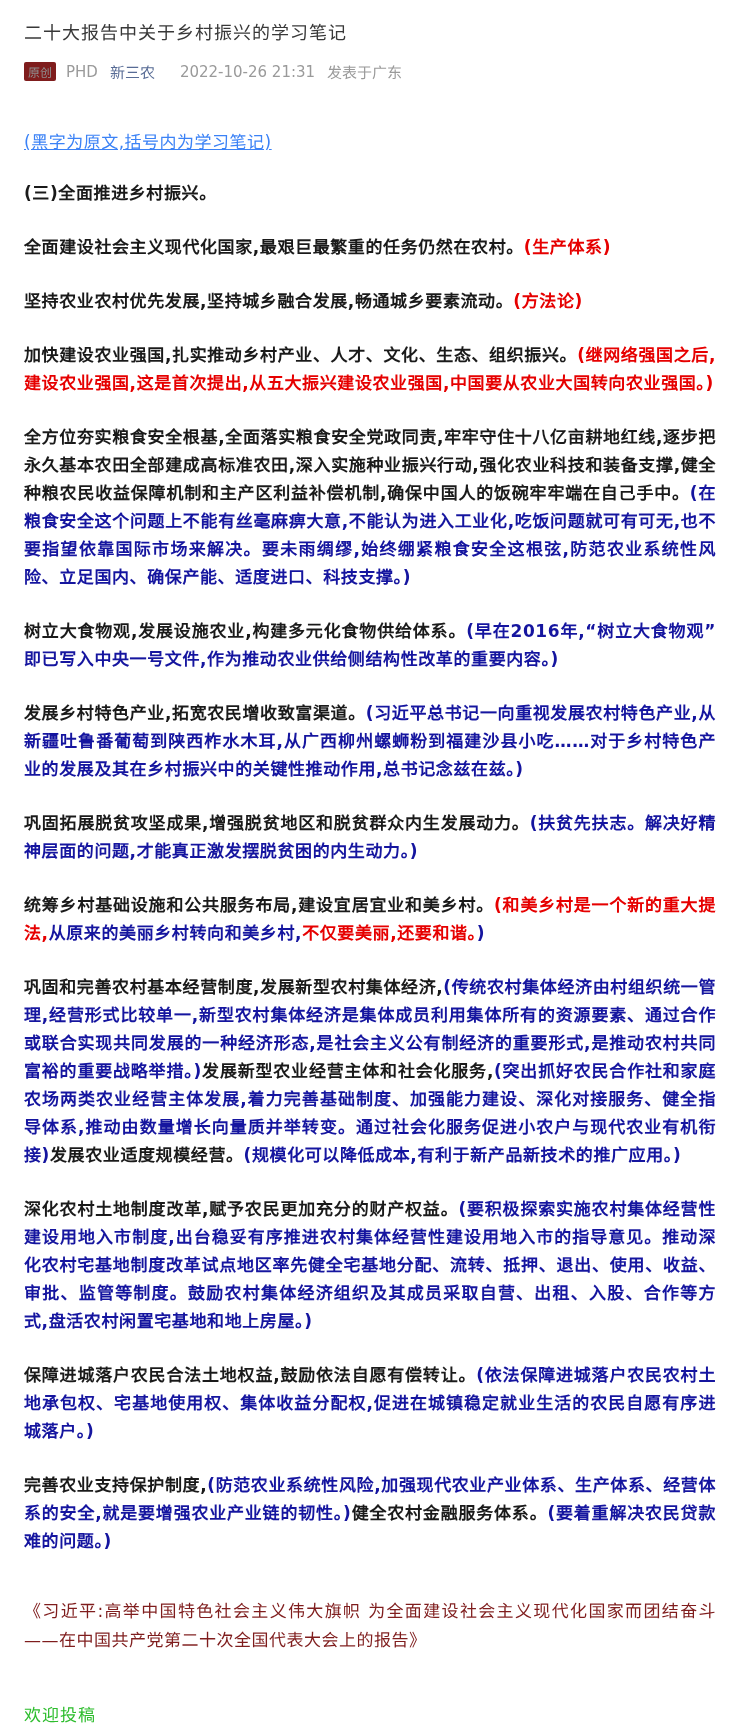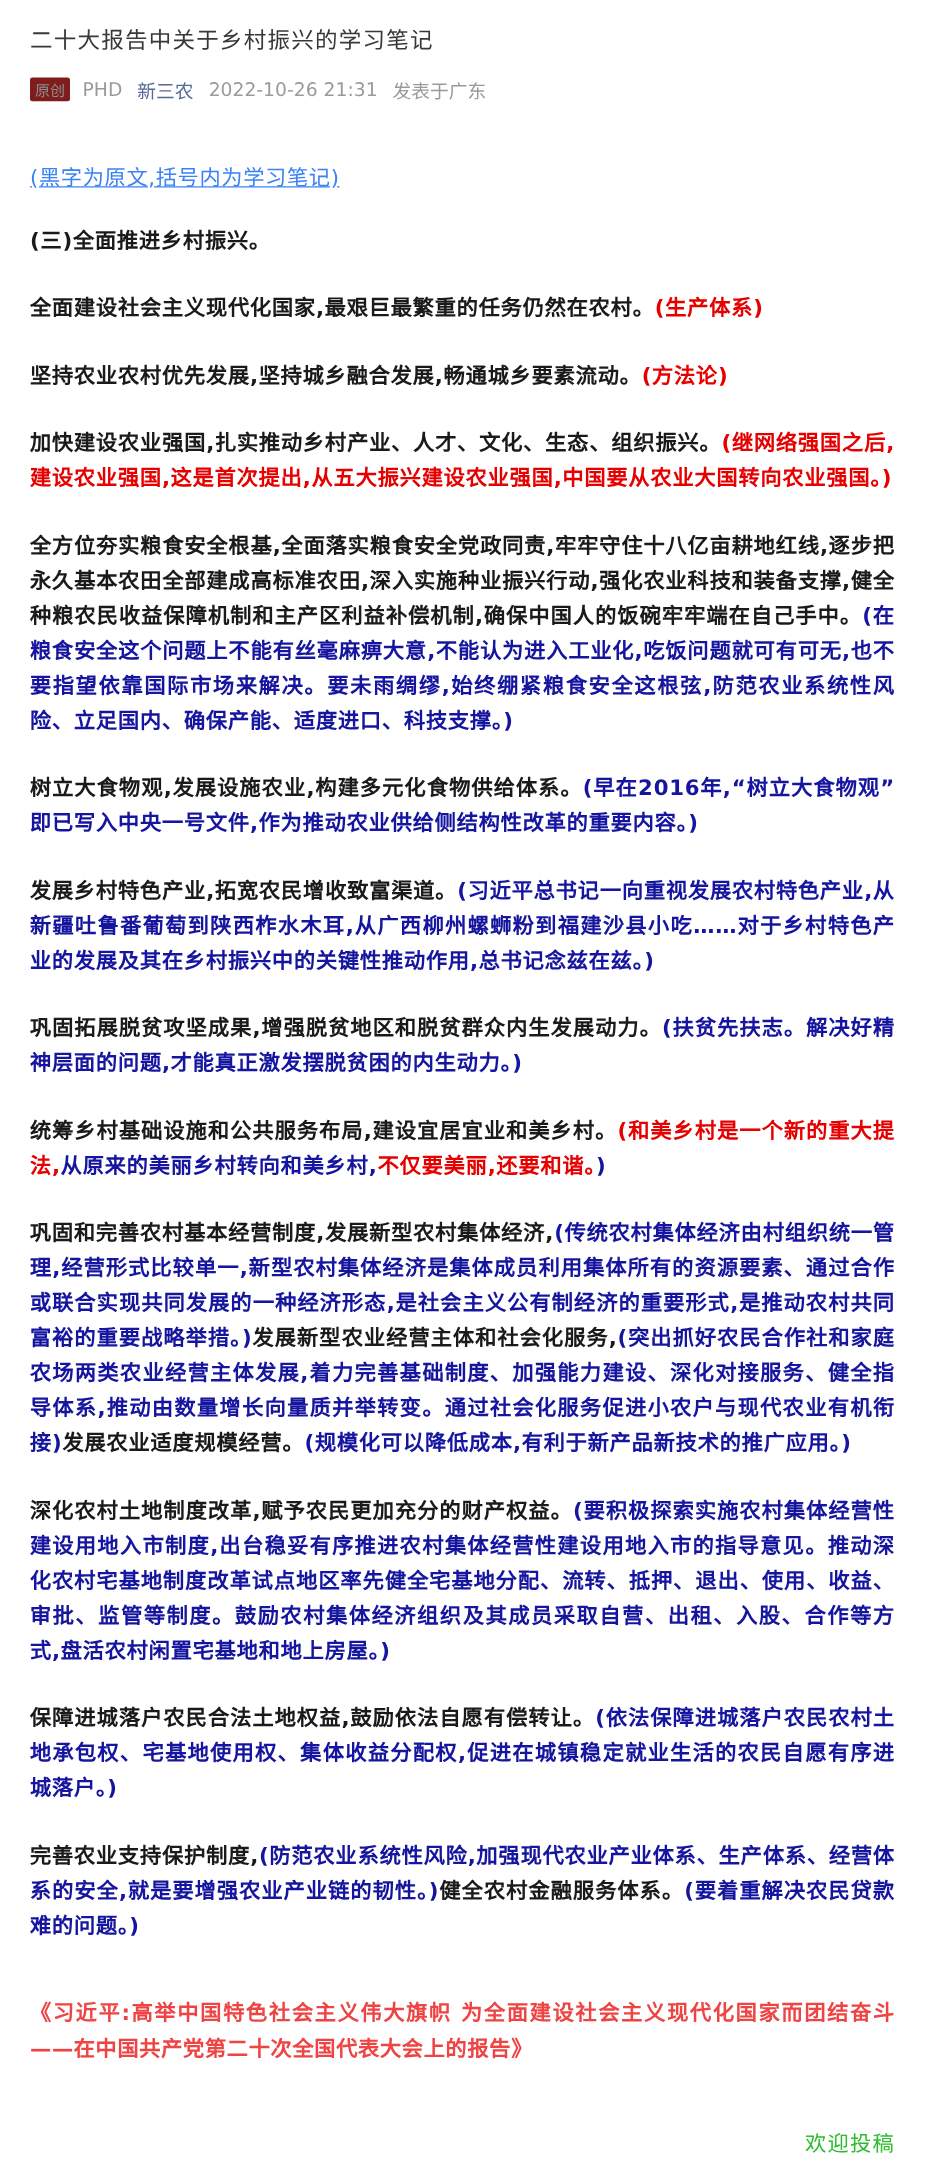--- a/index.html
+++ b/index.html
@@ -41,21 +41,21 @@
     color:#8f8f8f;
     background:#7f1d1d;
     border-radius:2px;
     padding:1px 4px;
     margin-right:10px;
   }
   .byline .author{margin-right:12px;}
   .byline .account{
     color:var(--c-link);
     font-weight:500;
-    margin-right:12px;
+    margin-right:25px;
     cursor:pointer;
   }
   .byline .datetime{margin-right:12px;}
   .note{
     text-align:left;
     font-size:17px;
     font-weight:400;
     color:#3b82f6;
     margin:46px 0 10px 0;
     letter-spacing:0.5px;
@@ -67,29 +67,29 @@
     line-height:28px;
     letter-spacing:0.6px;
     text-align:justify;
     margin:26px 0 0 0;
   }
   .seg-black{color:var(--c-black);}
   .seg-red{color:var(--c-red);}
   .seg-blue{color:var(--c-blue);}
   .citation{
     font-size:17px;
-    font-weight:700;
-    color:#ef4444;
+    font-weight:400;
+    color:#7f1d1d;
     line-height:29px;
     letter-spacing:0.5px;
     margin:42px 0 0 0;
     text-align:justify;
   }
   .footer-link{
-    text-align:right;
+    text-align:left;
     margin-top:46px;
     font-size:17px;
     letter-spacing:1px;
   }
   .footer-link a{
     color:var(--c-green);
     text-decoration:none;
     cursor:pointer;
   }
 </style>

